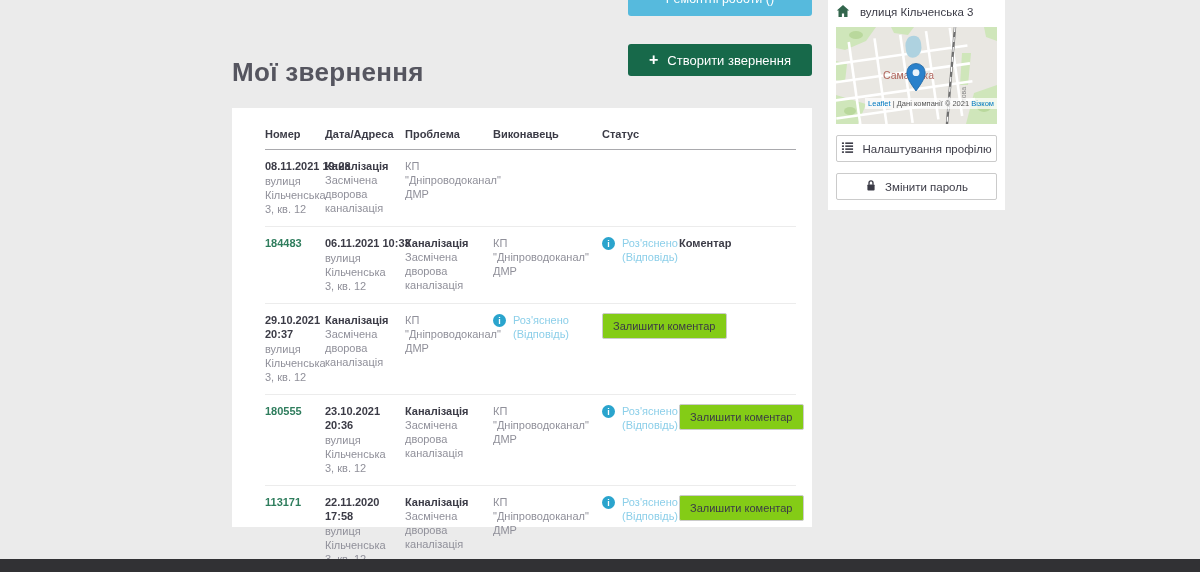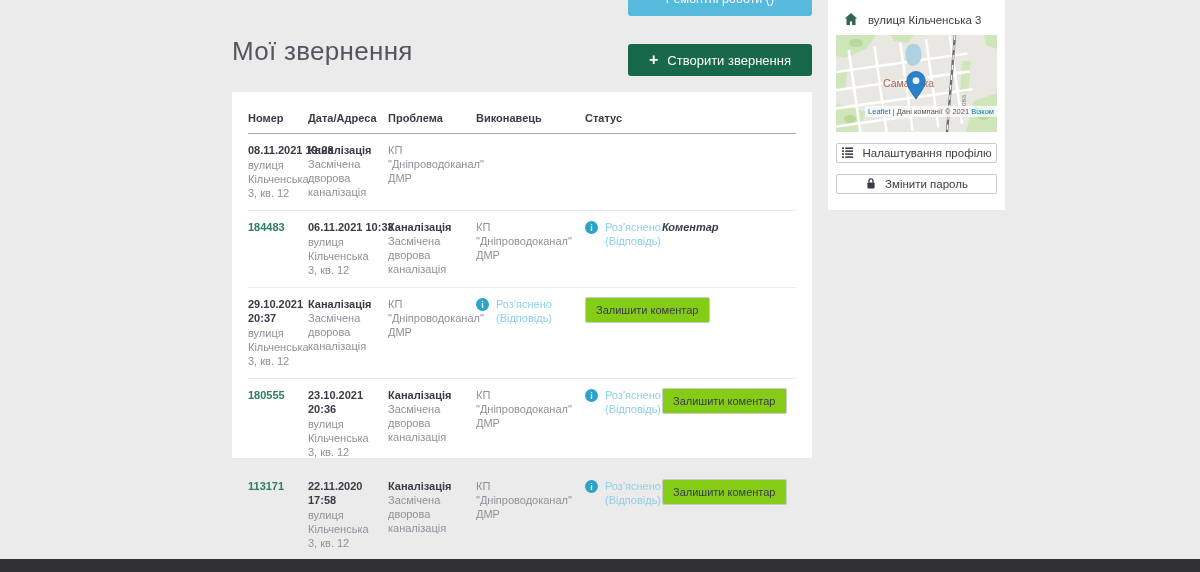--- a/index.html
+++ b/index.html
@@ -7,32 +7,32 @@
   body { font-family:"Liberation Sans", sans-serif; }
   .viewport { position:relative; width:1200px; height:572px; background:#ebebeb; overflow:hidden; }
 
   
   .main-col { position:absolute; left:232px; top:0; width:580px; }
   .btn-repair {
     position:absolute; left:396px; top:-18px; width:184px; height:34px;
     border:none; border-radius:3px; background:#56badd; color:#fff;
     font-family:"Liberation Sans",sans-serif; font-size:12.5px; cursor:pointer;
   }
-  .page-title { position:absolute; left:0; top:36px; font-size:26px; font-weight:400; color:#55555f; letter-spacing:.3px; }
+  .page-title { position:absolute; left:0; top:57px; font-size:26px; font-weight:700; color:#55555f; letter-spacing:.3px; }
   .btn-create {
     position:absolute; left:396px; top:44px; width:184px; height:32px;
     border:none; border-radius:3px; background:#17694a; color:#fff;
     font-family:"Liberation Sans",sans-serif; font-size:13px; cursor:pointer;
     display:flex; align-items:center; justify-content:center; gap:9px;
   }
   .btn-create .plus { font-size:16px; font-weight:bold; line-height:1; }
 
   .table-card {
-    position:absolute; left:0; top:92px; width:580px; height:366px;
-    background:#fff; padding:20px 16px 12px 16px;
+    position:absolute; left:0; top:108px; width:580px; height:419px;
+    background:#fff; padding:20px 16px 12px 33px;
   }
   .tgrid { display:grid; grid-template-columns:60px 80px 88px 109px 77px 1fr; }
   .thead { padding-bottom:9px; border-bottom:1px solid #a9a9ad; }
   .thead .th { font-size:11px; font-weight:bold; color:#3b3b46; }
   .trow { padding:9px 0 10px 0; border-bottom:1px solid #ececec; font-size:11px; line-height:14px; }
   .trow:last-child { border-bottom:none; }
   .cell { padding-right:8px; }
   .c-num { color:#2f7d5d; font-weight:bold; cursor:pointer; }
   .bold { font-weight:bold; color:#3b3b46; }
   .muted { color:#90909a; }
@@ -45,34 +45,34 @@
     flex:0 0 auto; width:13px; height:13px; border-radius:50%;
     background:#2aa4cd; color:#fff; font-size:9px; font-weight:bold;
     display:flex; align-items:center; justify-content:center; font-style:normal; margin-top:1px;
   }
   .wrench-wrap { flex:0 0 auto; margin-top:1px; }
   .btn-comment {
     background:#84cc16; border:1px solid #cbcbcb; border-radius:2px;
     font-family:"Liberation Sans",sans-serif; font-size:11px; color:#3b3b46;
     padding:6px 10px; white-space:nowrap; cursor:pointer;
   }
-  .comment-text { font-weight:bold; color:#3b3b46;font-style:italic; }
+  .comment-text { font-weight:bold; color:#3b3b46; }
 
   
-  .sidebar { position:absolute; left:828px; top:0; width:177px; height:210px; background:#fff; padding:8px; }
+  .sidebar { position:absolute; left:828px; top:0; width:177px; height:210px; background:#fff; }
   .addr-row { display:flex; align-items:center; gap:10px; padding:4px 2px 2px 8px; font-size:11.5px; color:#3b3b46; }
   .map-box { position:relative; width:161px; height:97px; margin:5px auto 0 auto; overflow:hidden; }
   .map-attrib {
     position:absolute; right:0; bottom:15px; background:rgba(255,255,255,.72);
     font-size:7.5px; color:#555; padding:1px 3px; white-space:nowrap;
   }
   .map-attrib .lnk { color:#0079c1; }
   .sb-btn {
     display:flex; align-items:center; justify-content:center; gap:8px;
-    width:161px; height:20px; margin:11px auto 0 auto;
+    width:161px; height:27px; margin:11px auto 0 auto;
     background:#fff; border:1px solid #cbcbcb; border-radius:2px;
     font-family:"Liberation Sans",sans-serif; font-size:11.5px; color:#3b3b46; cursor:pointer;
   }
 
   .footer-bar { position:absolute; left:0; top:559px; width:1200px; height:13px; background:#313134; }
 </style>
 </head>
 <body>
 
 <div class="viewport">

